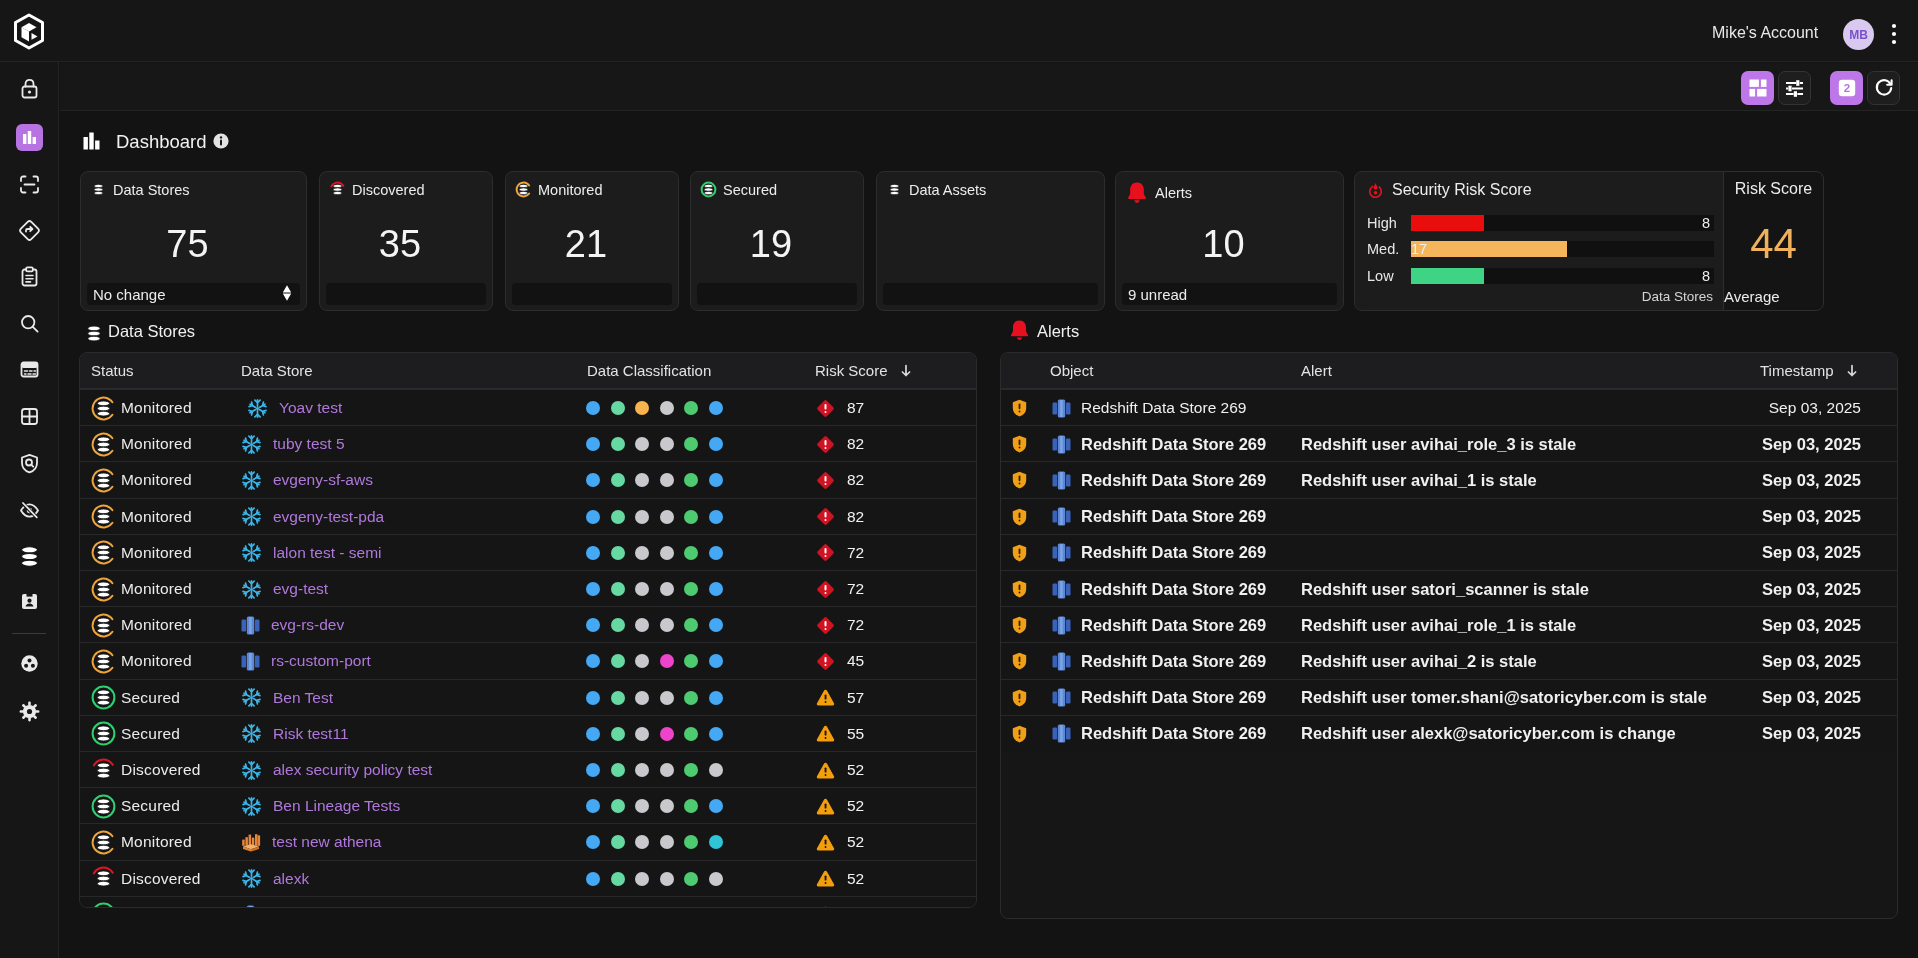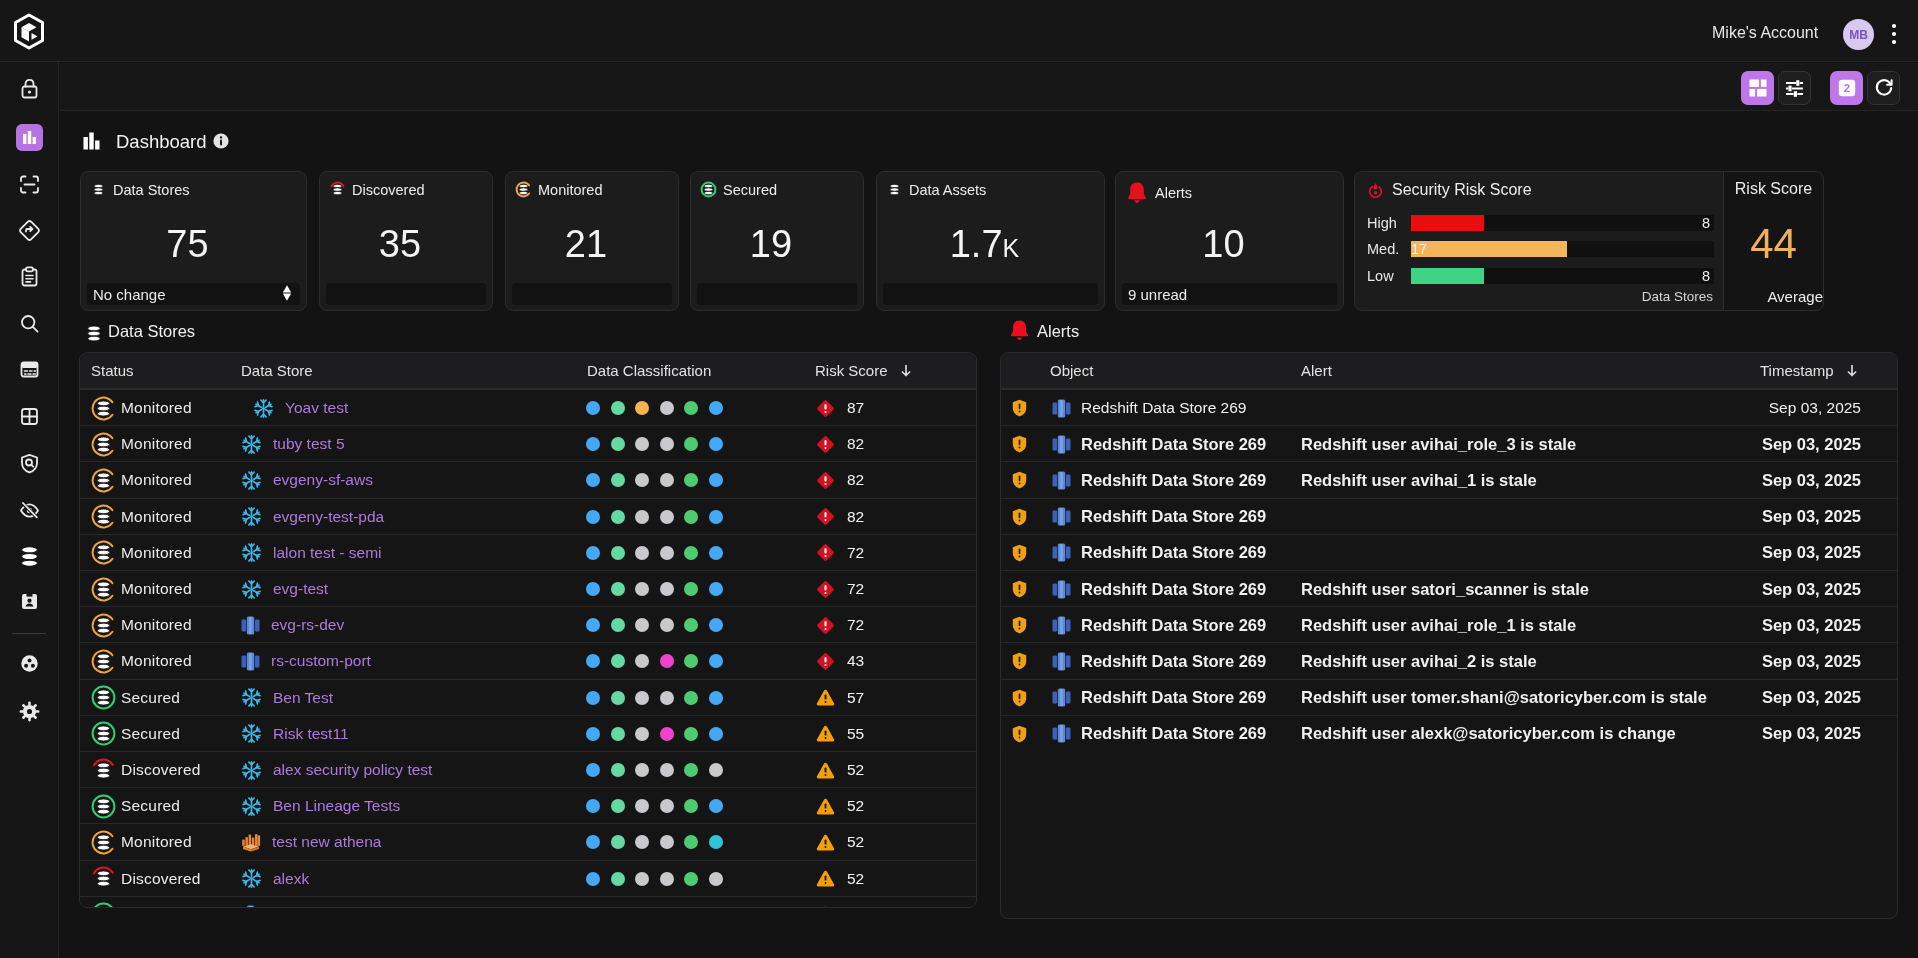--- a/index.html
+++ b/index.html
@@ -230,21 +230,20 @@
     </div>
 <div class="card" style="left:876px;width:229px">
       <div class="chead">
         <svg width="17" height="17" viewBox="0 0 17 17" fill="none">
           <ellipse cx="8.5" cy="5.001923076923077" rx="4.184615384615385" ry="1.601923076923077" fill="#fff" stroke="#151516" stroke-width="0.5884615384615385"></ellipse>
           <ellipse cx="8.5" cy="8.5" rx="4.184615384615385" ry="1.601923076923077" fill="#fff" stroke="#151516" stroke-width="0.5884615384615385"></ellipse>
           <ellipse cx="8.5" cy="11.998076923076923" rx="4.184615384615385" ry="1.601923076923077" fill="#fff" stroke="#151516" stroke-width="0.5884615384615385"></ellipse>
         </svg>
         <span>Data Assets</span>
       </div>
-      <div class="cnum">1.7<span style="font-size:25px">K</span></div>
       <div class="cbar"></div>
     </div>
 <div class="card" style="left:1115px;width:229px">
       <div class="chead">
         <svg width="24" height="24" viewBox="0 0 20 20" fill="none">
           <path d="M10 1.2 C6.1 1.2 4.3 4.2 4.3 7.5 L4.3 10.9 L2.7 13.7 C2.4 14.3 2.8 15 3.5 15 L16.5 15 C17.2 15 17.6 14.3 17.3 13.7 L15.7 10.9 L15.7 7.5 C15.7 4.2 13.9 1.2 10 1.2 Z" fill="#e8101f"></path>
           <path d="M7.8 16 C8.1 17.4 8.9 18.2 10 18.2 C11.1 18.2 11.9 17.4 12.2 16 Z" fill="#e8101f"></path>
         </svg>
         <span>Alerts</span>
       </div>
@@ -272,21 +271,21 @@
       <div class="abs" style="left:56px;top:69px;width:156px;height:16px;background:#f5b55a"></div>
       <div class="abs" style="left:56px;top:69px;width:299px;height:16px;line-height:16px;font-size:14.5px;color:#f0f0f0;text-align:left">17</div>
       <div class="abs" style="left:12px;top:96px;height:16px;line-height:16px;font-size:14.5px;color:#e8e8e8">Low</div>
       <div class="abs" style="left:56px;top:96px;width:303px;height:16px;background:#101010"></div>
       <div class="abs" style="left:56px;top:96px;width:73px;height:16px;background:#3fd385"></div>
       <div class="abs" style="left:56px;top:96px;width:299px;height:16px;line-height:16px;font-size:14.5px;color:#f0f0f0;text-align:right">8</div>
       <div class="abs" style="left:56px;top:117px;width:302px;font-size:13.5px;color:#d6d6d6;text-align:right">Data Stores</div>
   <div class="abs" style="left:368px;top:-1px;width:101px;height:140px;background:#141415;border:1px solid #2e2e30;border-radius:0 8px 8px 0">
     <div class="abs" style="left:0;width:100%;top:8px;text-align:center;font-size:16px;color:#ececec">Risk Score</div>
     <div class="abs" style="left:0;width:100%;top:48px;text-align:center;font-size:42px;color:#f0b05c">44</div>
-    <div class="abs" style="left:0;width:100%;top:116px;text-align:right;font-size:15px;color:#ececec">Average</div>
+    <div class="abs" style="left:0;width:100%;top:116px;text-align:left;font-size:15px;color:#ececec">Average</div>
   </div>
 </div>
 
 <div class="abs" style="left:84px;top:323px"><svg width="20" height="20" viewBox="0 0 20 20" fill="none">
         <ellipse cx="10" cy="5.4175" rx="6.08" ry="2.3275" fill="#fff" stroke="#151516" stroke-width="0.855"></ellipse>
         <ellipse cx="10" cy="10.5" rx="6.08" ry="2.3275" fill="#fff" stroke="#151516" stroke-width="0.855"></ellipse>
         <ellipse cx="10" cy="15.5825" rx="6.08" ry="2.3275" fill="#fff" stroke="#151516" stroke-width="0.855"></ellipse>
       </svg></div>
 <div class="abs" style="left:108px;top:322px;font-size:16.5px;color:#f0f0f0">Data Stores</div>
 <div class="abs" style="left:1008px;top:319px"><svg width="23" height="23" viewBox="0 0 20 20" fill="none">
@@ -307,21 +306,21 @@
 <div class="row" style="top:36px">
 <div class="cell" style="left:11px">
           <svg width="25" height="25" viewBox="0 0 25 25" fill="none">
             <circle cx="12.5" cy="12.5" r="10.9" stroke="#f0a43c" stroke-width="2" stroke-linecap="round" stroke-dasharray="54.7893296 13.6973324" transform="rotate(35 12.5 12.5)"></circle>
             <ellipse cx="12.5" cy="7.355769230769231" rx="6.153846153846154" ry="2.355769230769231" fill="#fff" stroke="#151516" stroke-width="0.8653846153846154"></ellipse>
             <ellipse cx="12.5" cy="12.5" rx="6.153846153846154" ry="2.355769230769231" fill="#fff" stroke="#151516" stroke-width="0.8653846153846154"></ellipse>
             <ellipse cx="12.5" cy="17.64423076923077" rx="6.153846153846154" ry="2.355769230769231" fill="#fff" stroke="#151516" stroke-width="0.8653846153846154"></ellipse>
           </svg>
           <span class="stxt">Monitored</span>
         </div>
-<div class="cell" style="left:173px">
+<div class="cell" style="left:167px">
           <svg width="21" height="21" viewBox="0 0 21 21" fill="none">
             <g transform="rotate(0 10.5 10.5)">
               <line x1="10.5" y1="8.3" x2="10.5" y2="1.9000000000000004" stroke="#3cb6e8" stroke-width="1.7" stroke-linecap="round"></line>
               <path d="M 7.9 2.1999999999999993 L 10.5 4.6 L 13.1 2.1999999999999993" stroke="#3cb6e8" stroke-width="1.7" fill="none" stroke-linecap="round" stroke-linejoin="round"></path>
             </g>
             <g transform="rotate(60 10.5 10.5)">
               <line x1="10.5" y1="8.3" x2="10.5" y2="1.9000000000000004" stroke="#3cb6e8" stroke-width="1.7" stroke-linecap="round"></line>
               <path d="M 7.9 2.1999999999999993 L 10.5 4.6 L 13.1 2.1999999999999993" stroke="#3cb6e8" stroke-width="1.7" fill="none" stroke-linecap="round" stroke-linejoin="round"></path>
             </g>
             <g transform="rotate(120 10.5 10.5)">
@@ -708,21 +707,21 @@
           <span class="dot" style="background:#ee44cc"></span>
           <span class="dot" style="background:#4ecb71"></span>
           <span class="dot" style="background:#45a8f5"></span>
         </div>
 <div class="cell" style="left:736px">
           <svg width="19" height="19" viewBox="0 0 19 19" fill="none">
             <rect x="3.0999999999999996" y="3.0999999999999996" width="12.8" height="12.8" rx="1.8" fill="#cf1322" transform="rotate(45 9.5 9.5)"></rect>
             <rect x="8.5" y="5.1" width="2" height="5.4" rx="1" fill="#fff"></rect>
             <rect x="8.5" y="11.9" width="2" height="2" rx="1" fill="#fff"></rect>
           </svg>
-          <span class="rsnum">43</span>
+          <span class="rsnum">45</span>
         </div>
 </div>
       <div class="row" style="top:325.59999999999997px">
 <div class="cell" style="left:11px">
           <svg width="25" height="25" viewBox="0 0 25 25" fill="none">
             <circle cx="12.5" cy="12.5" r="10.9" stroke="#2fcf70" stroke-width="2"></circle>
             <ellipse cx="12.5" cy="7.355769230769231" rx="6.153846153846154" ry="2.355769230769231" fill="#fff" stroke="#151516" stroke-width="0.8653846153846154"></ellipse>
             <ellipse cx="12.5" cy="12.5" rx="6.153846153846154" ry="2.355769230769231" fill="#fff" stroke="#151516" stroke-width="0.8653846153846154"></ellipse>
             <ellipse cx="12.5" cy="17.64423076923077" rx="6.153846153846154" ry="2.355769230769231" fill="#fff" stroke="#151516" stroke-width="0.8653846153846154"></ellipse>
           </svg>

